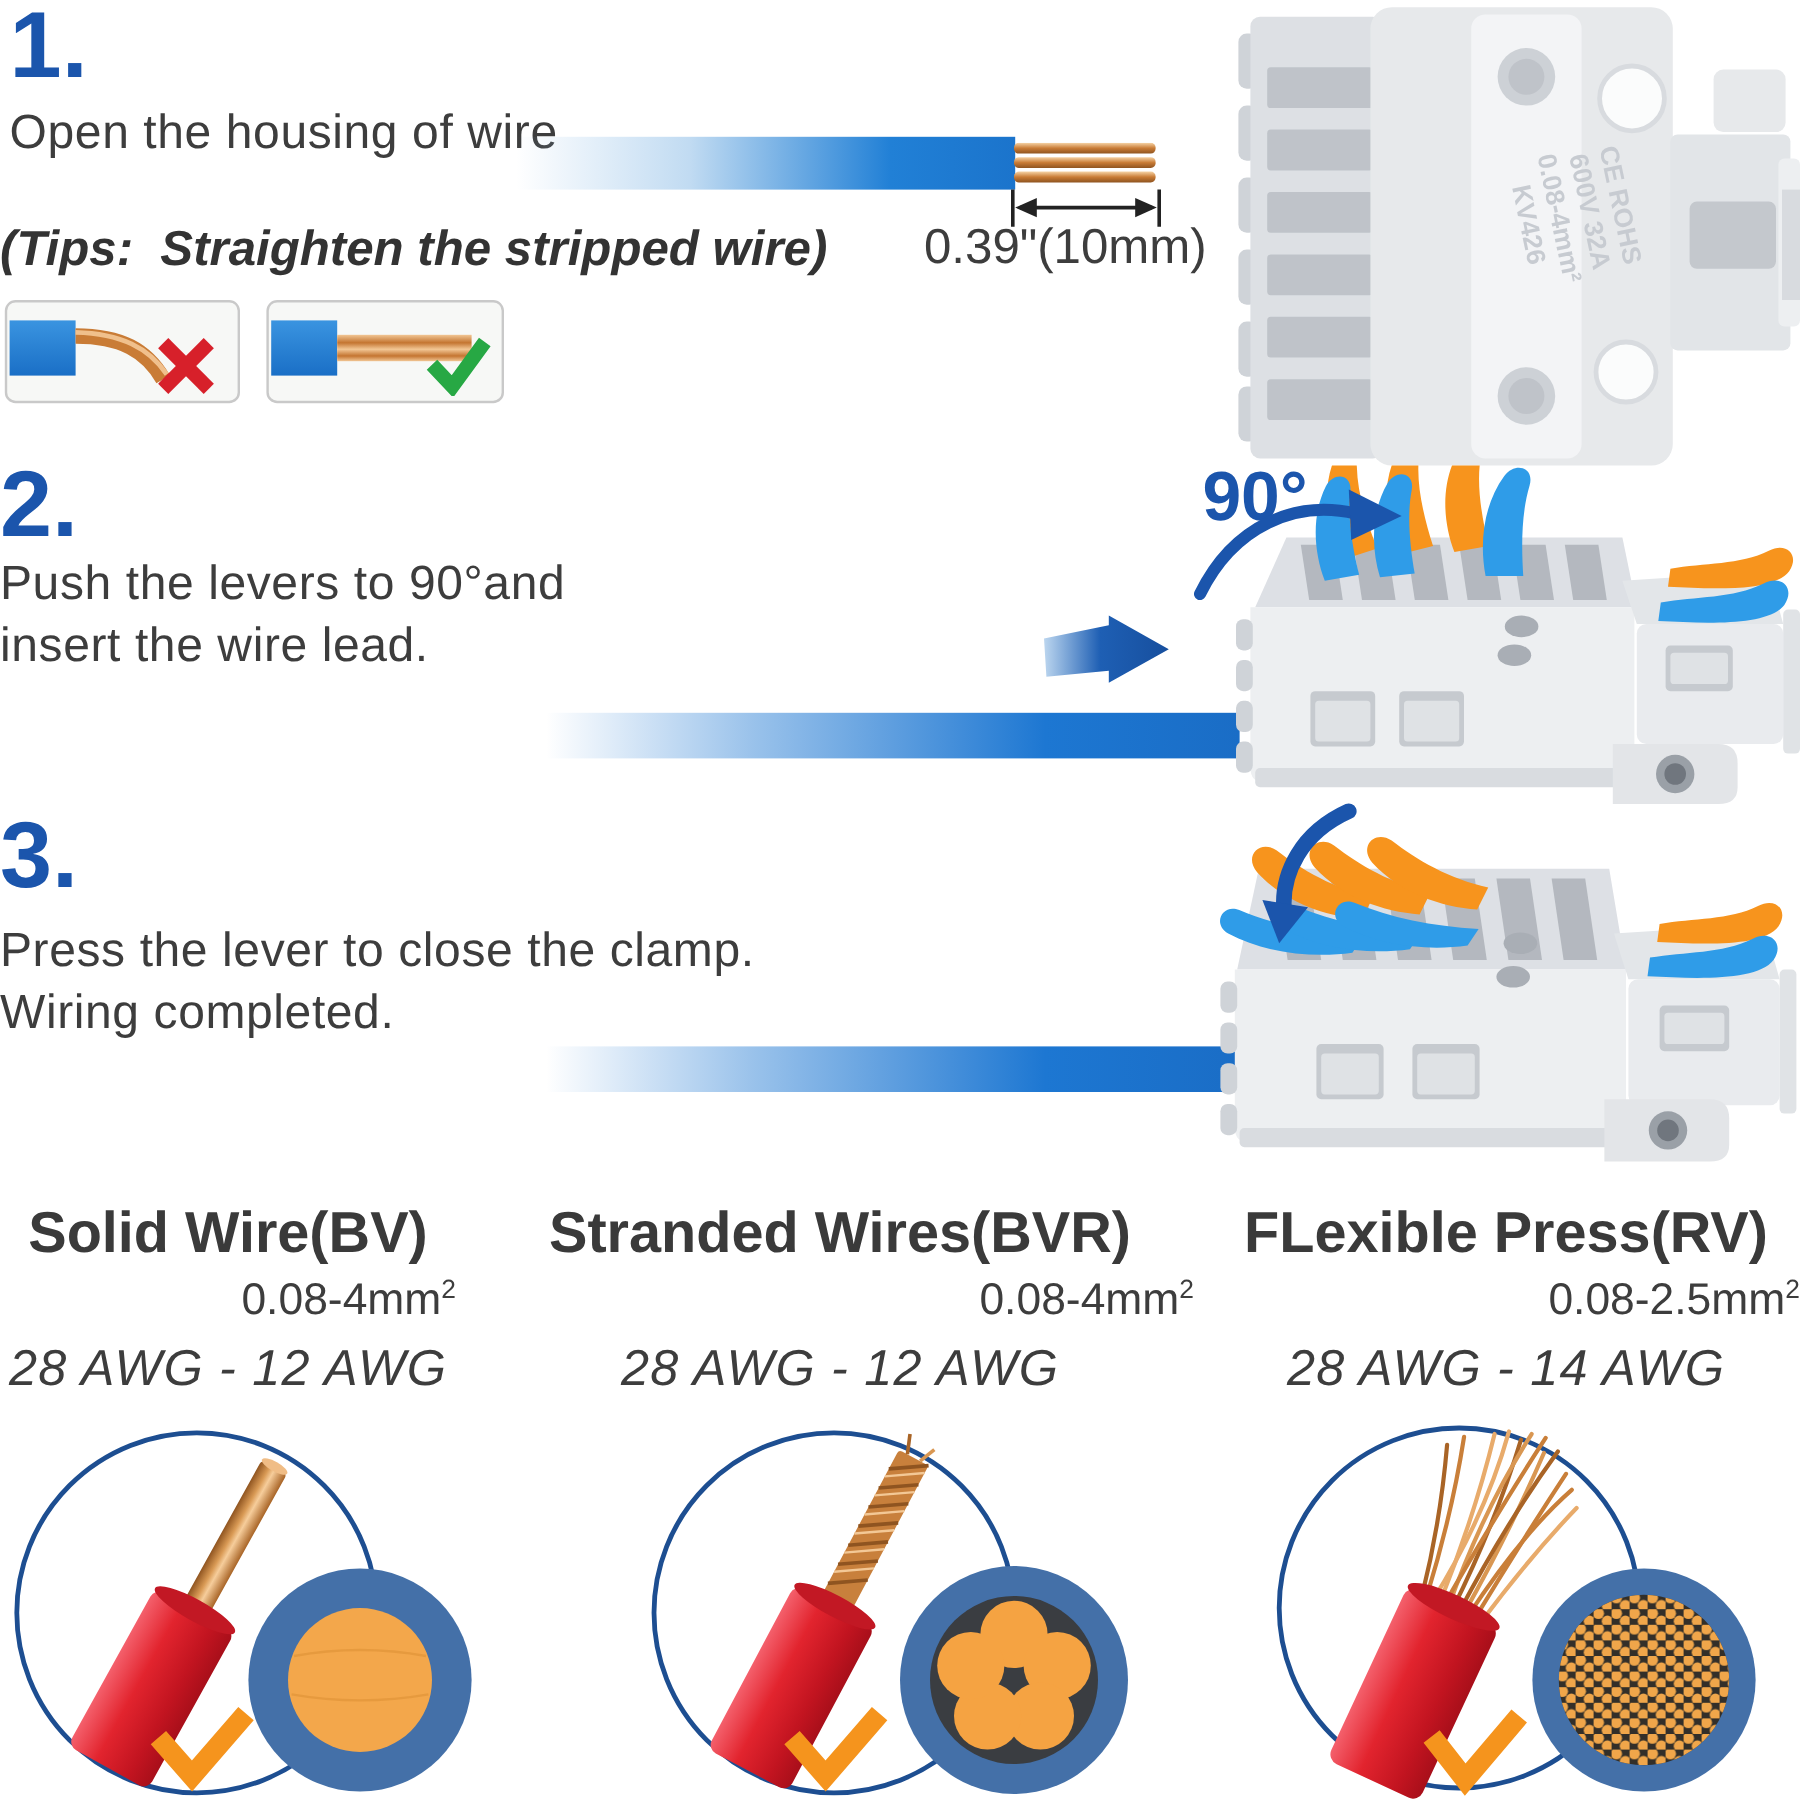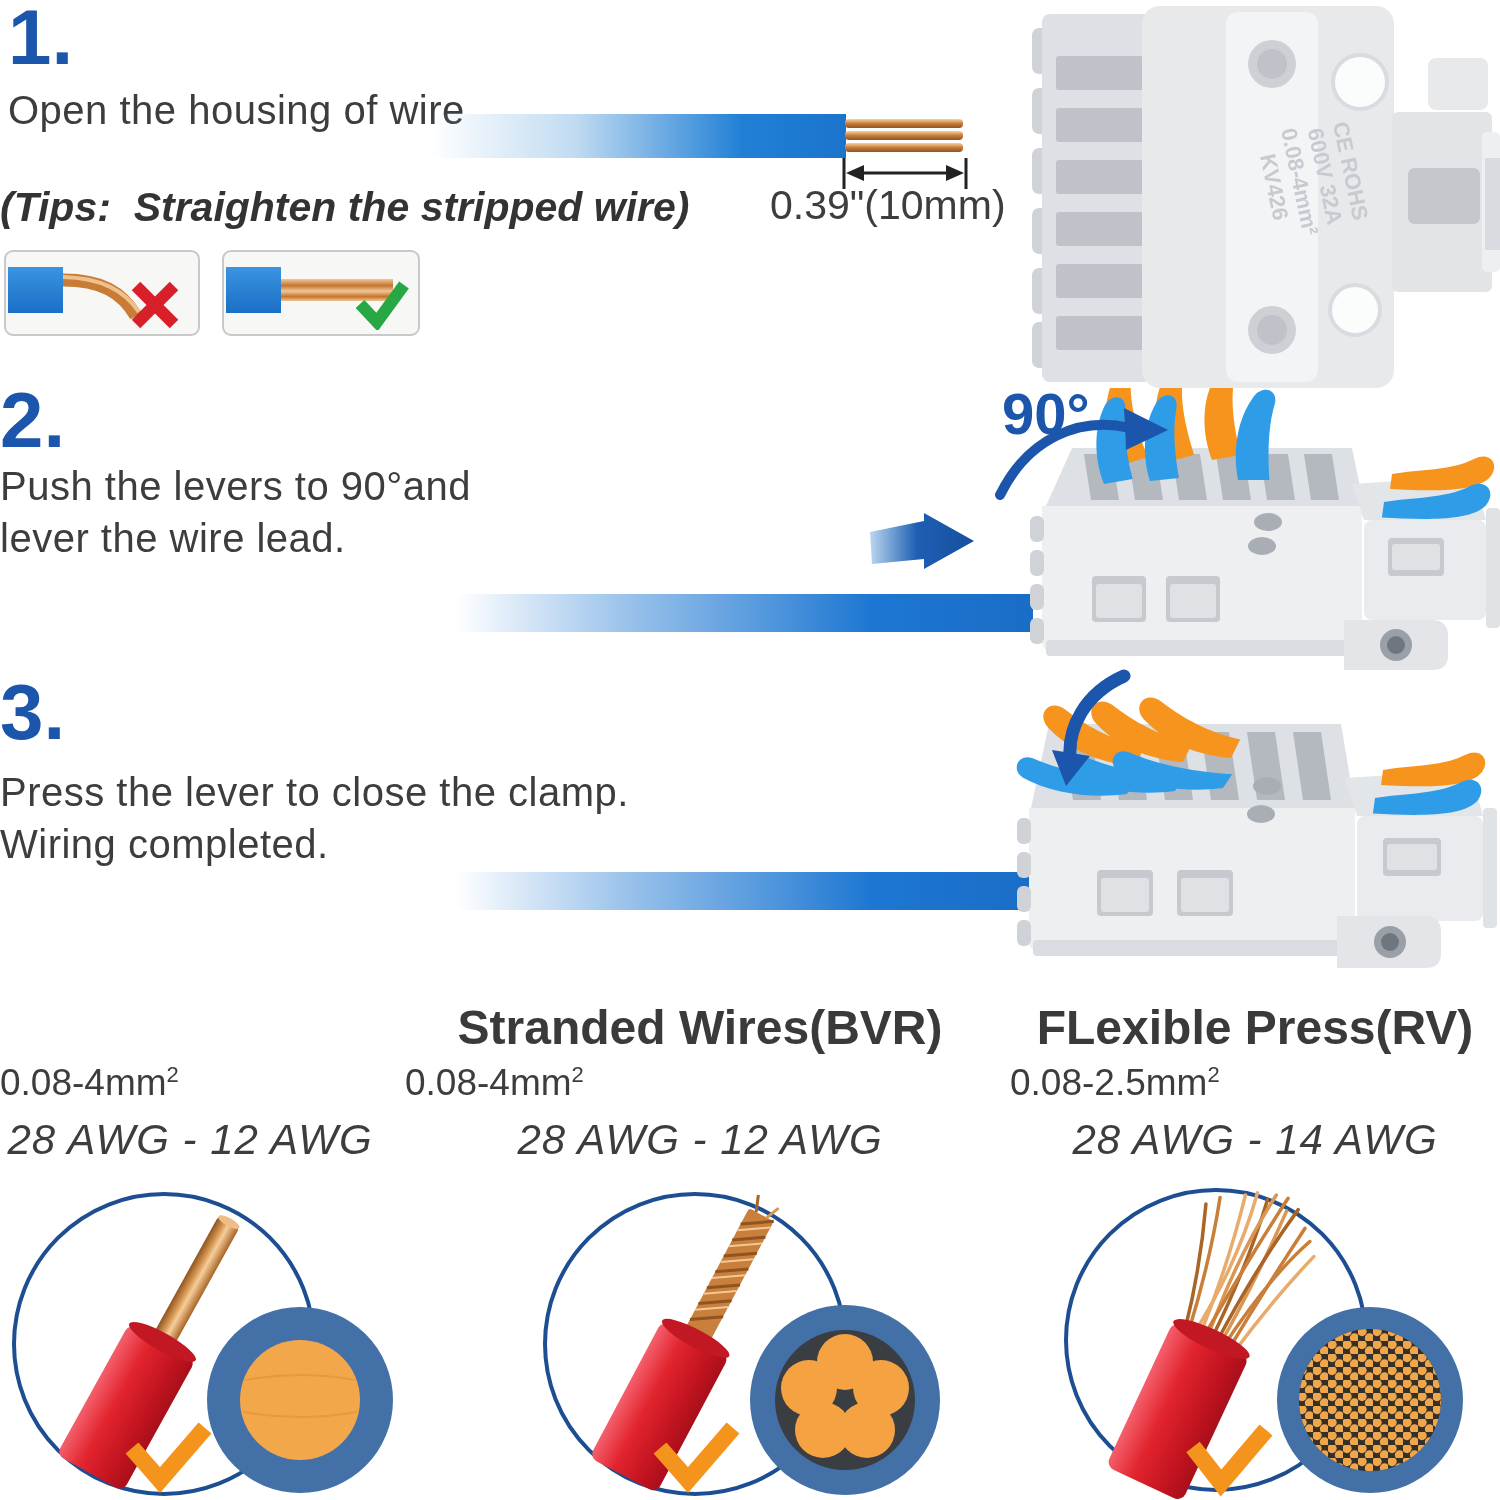--- a/index.html
+++ b/index.html
@@ -10,21 +10,21 @@
   .lines{font-size:40px;line-height:52px;color:#3d3d3d;letter-spacing:0.5px;}
   .tips{font-size:41px;font-weight:700;color:#333;white-space:pre;font-style:italic;}
   .tipbox{position:absolute;width:192px;height:82px;background:#f7f8f6;border:2px solid #c9c9c9;border-radius:9px;}
   .tipbox svg{position:absolute;left:0;top:0;}
   .wirebar{position:absolute;height:38px;background:linear-gradient(90deg,rgba(29,119,210,0) 0%,rgba(29,119,210,0.45) 30%,#1d77d2 72%,#1a6dc6 100%);}
   .insulation{position:absolute;left:430px;top:114px;width:416px;height:44px;
       background:linear-gradient(90deg,rgba(255,255,255,0) 0%,rgba(141,189,231,0.55) 35%,#2180d6 75%,#1b74cc 100%);}
   .measure-label{position:absolute;left:770px;top:182px;font-size:41px;color:#3d3d3d;}
   .angle-label{position:absolute;left:1002px;top:380px;font-size:58px;font-weight:700;color:#1b55ac;}
   .col-title{position:absolute;font-size:48px;font-weight:700;color:#3a3a3a;text-align:center;}
-  .col-sub1{position:absolute;font-size:37px;color:#3d3d3d;text-align:left;}
+  .col-sub1{position:absolute;font-size:37px;color:#3d3d3d;text-align:right;}
   .col-sub1 sup{font-size:22px;}
   .col-sub2{position:absolute;font-size:42px;color:#3d3d3d;text-align:center;letter-spacing:1px;font-style:italic;}
   text{font-family:"Liberation Sans",sans-serif;}
 </style>
 </head>
 <body>
 
 <div id="canvas">
 
   <div class="abs num" style="left:8px;top:0px">1.</div>
@@ -125,21 +125,21 @@
       <text x="62" y="0">KV426</text>
       <text x="62" y="-26">0.08-4mm²</text>
       <text x="62" y="-52">600V 32A</text>
       <text x="62" y="-78">CE ROHS</text>
     </g>
   </svg>
 
   <div class="abs num" style="left:0px;top:383px">2.</div>
   <div class="abs lines" style="left:0px;top:460px">
     <div>Push the levers to 90°and</div>
-    <div>lever the wire lead.</div>
+    <div>insert the wire lead.</div>
   </div>
 
   <div class="wirebar" style="left:455px;top:594px;width:578px"></div>
 
   <svg class="abs" style="left:868px;top:512px" width="110" height="62" viewBox="0 0 110 62">
     <defs>
       <linearGradient id="arrG" x1="0" y1="0" x2="1" y2="0">
         <stop offset="0" stop-color="#bcd6ef"></stop>
           <stop offset="0.45" stop-color="#1e5fb4"></stop>
           <stop offset="1" stop-color="#174f9e"></stop>
@@ -256,20 +256,21 @@
     <circle cx="405" cy="284" r="16" fill="#9aa0a7"></circle>
       <circle cx="405" cy="284" r="9" fill="#70767e"></circle>
     <rect x="498" y="150" width="14" height="120" rx="4" fill="#e0e3e6"></rect>
   </svg>
 
   <svg class="abs" style="left:1042px;top:668px" width="100" height="120" viewBox="0 0 100 120">
     <path d="M82,8 C42,26 26,60 28,90" stroke="#1b55ac" stroke-width="13" fill="none" stroke-linecap="round"></path>
     <polygon points="10,82 48,88 24,118" fill="#1b55ac"></polygon>
   </svg>
 
+  <div class="col-title" style="left:0px;top:1000px;width:380px">Solid Wire(BV)</div>
   <div class="col-sub1" style="left:0px;top:1062px;width:380px">
     <span>0.08-4mm</span><sup>2</sup>
   </div>
   <div class="col-sub2" style="left:0px;top:1116px;width:380px">28 AWG - 12 AWG</div>
 
   <div class="col-title" style="left:405px;top:1000px;width:590px">Stranded Wires(BVR)</div>
   <div class="col-sub1" style="left:405px;top:1062px;width:590px">
     <span>0.08-4mm</span><sup>2</sup>
   </div>
   <div class="col-sub2" style="left:405px;top:1116px;width:590px">28 AWG - 12 AWG</div>

